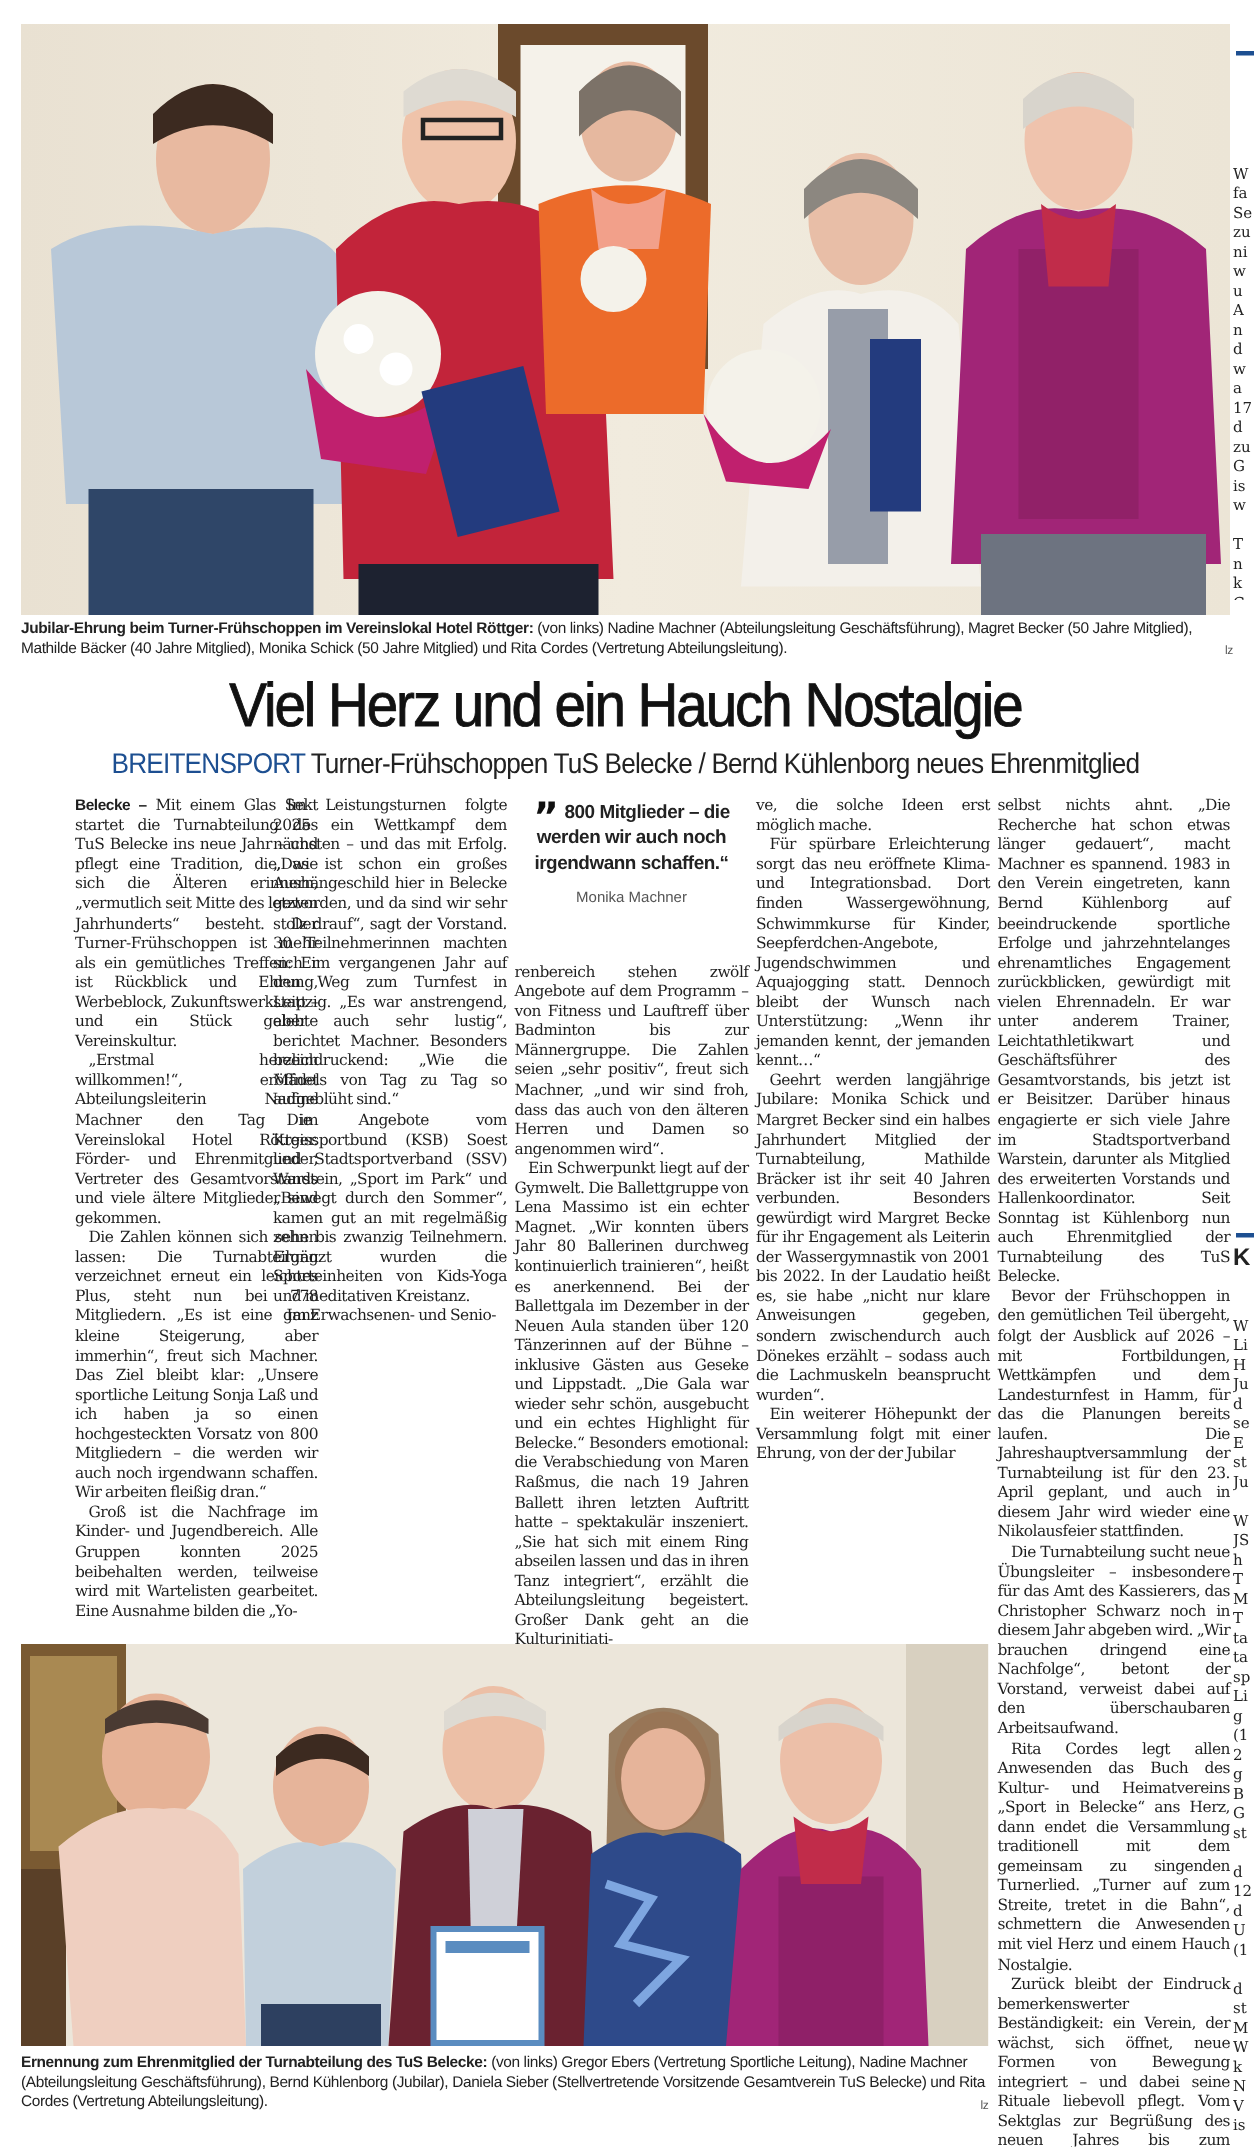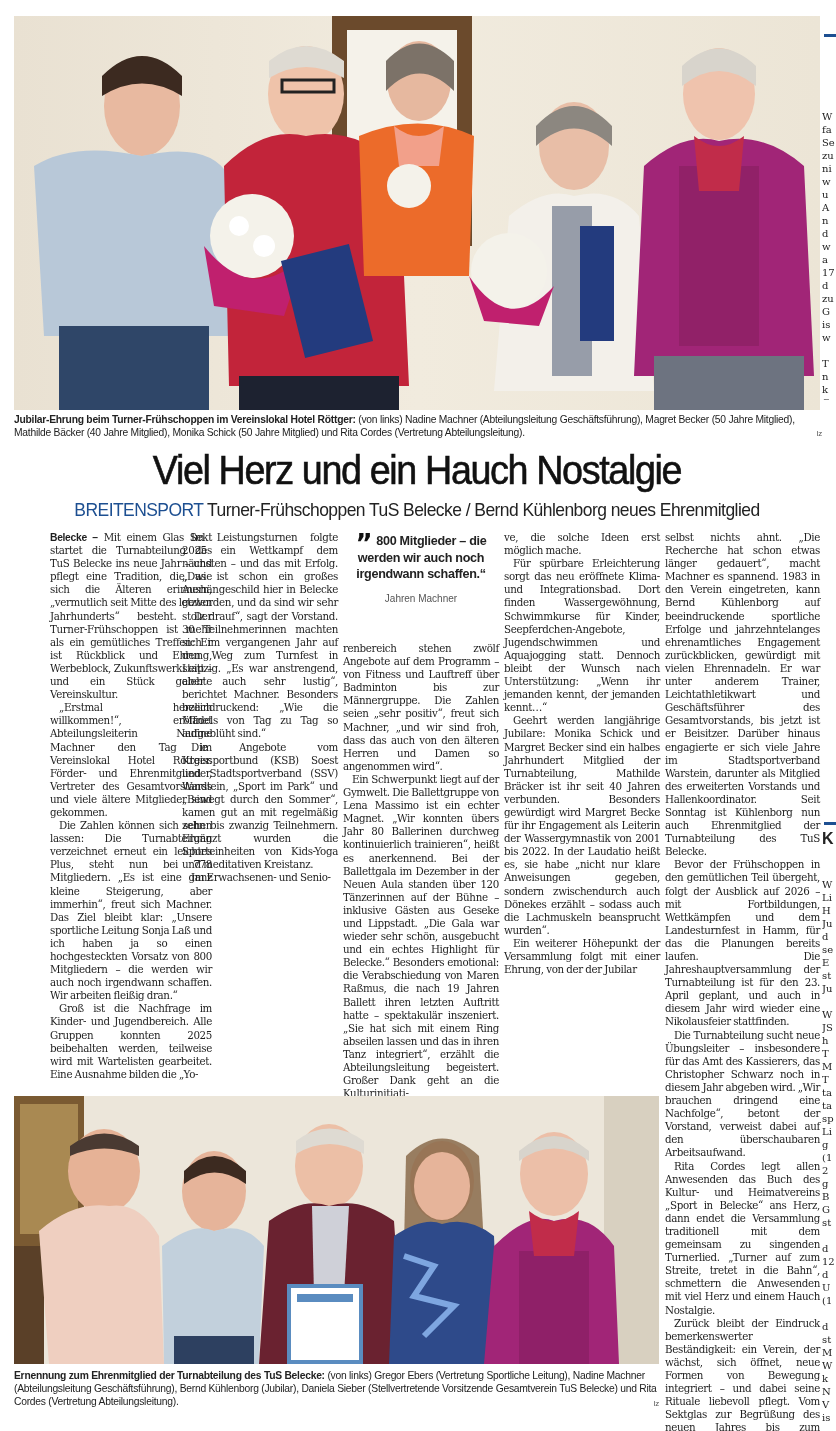--- a/index.html
+++ b/index.html
@@ -149,21 +149,21 @@
 </div>
 
 <div class="col" style="left:182px; width:156px;">
   <p>Im Leistungsturnen folgte 2025 ein Wettkampf dem nächsten – und das mit Erfolg. „Das ist schon ein großes Aushängeschild hier in Belecke geworden, und da sind wir sehr stolz drauf“, sagt der Vorstand. 30 Teilnehmerinnen machten sich im vergangenen Jahr auf den Weg zum Turnfest in Leipzig. „Es war anstrengend, aber auch sehr lustig“, berichtet Machner. Besonders beeindruckend: „Wie die Mädels von Tag zu Tag so aufgeblüht sind.“</p>
   <p>Die Angebote vom Kreissportbund (KSB) Soest und Stadtsportverband (SSV) Warstein, „Sport im Park“ und „Bewegt durch den Sommer“, kamen gut an mit regelmäßig zehn bis zwanzig Teilnehmern. Ergänzt wurden die Sporteinheiten von Kids-Yoga und meditativen Kreistanz.</p>
   <p>Im Erwachsenen- und Senio-</p>
 </div>
 
 <div class="pullquote">
   <div class="q"><span class="mark">”</span><span>800 Mitglieder – die werden wir auch noch irgendwann schaffen.“</span></div>
-  <div class="author">Jahren Machner</div>
+  <div class="author">Monika Machner</div>
 </div>
 
 <div class="col" style="left:343px; width:156px; top:642px;">
   <p class="first">renbereich stehen zwölf Angebote auf dem Programm – von Fitness und Lauftreff über Badminton bis zur Männergruppe. Die Zahlen seien „sehr positiv“, freut sich Machner, „und wir sind froh, dass das auch von den älteren Herren und Damen so angenommen wird“.</p>
   <p>Ein Schwerpunkt liegt auf der Gymwelt. Die Ballettgruppe von Lena Massimo ist ein echter Magnet. „Wir konnten übers Jahr 80 Ballerinen durchweg kontinuierlich trainieren“, heißt es anerkennend. Bei der Ballettgala im Dezember in der Neuen Aula standen über 120 Tänzerinnen auf der Bühne – inklusive Gästen aus Geseke und Lippstadt. „Die Gala war wieder sehr schön, ausgebucht und ein echtes Highlight für Belecke.“ Besonders emotional: die Verabschiedung von Maren Raßmus, die nach 19 Jahren Ballett ihren letzten Auftritt hatte – spektakulär inszeniert. „Sie hat sich mit einem Ring abseilen lassen und das in ihren Tanz integriert“, erzählt die Abteilungsleitung begeistert. Großer Dank geht an die Kulturinitiati-</p>
 </div>
 
 <div class="col" style="left:504px; width:156px;">
   <p class="first">ve, die solche Ideen erst möglich mache.</p>
   <p>Für spürbare Erleichterung sorgt das neu eröffnete Klima- und Integrationsbad. Dort finden Wassergewöhnung, Schwimmkurse für Kinder, Seepferdchen-Angebote, Jugendschwimmen und Aquajogging statt. Dennoch bleibt der Wunsch nach Unterstützung: „Wenn ihr jemanden kennt, der jemanden kennt…“</p>

